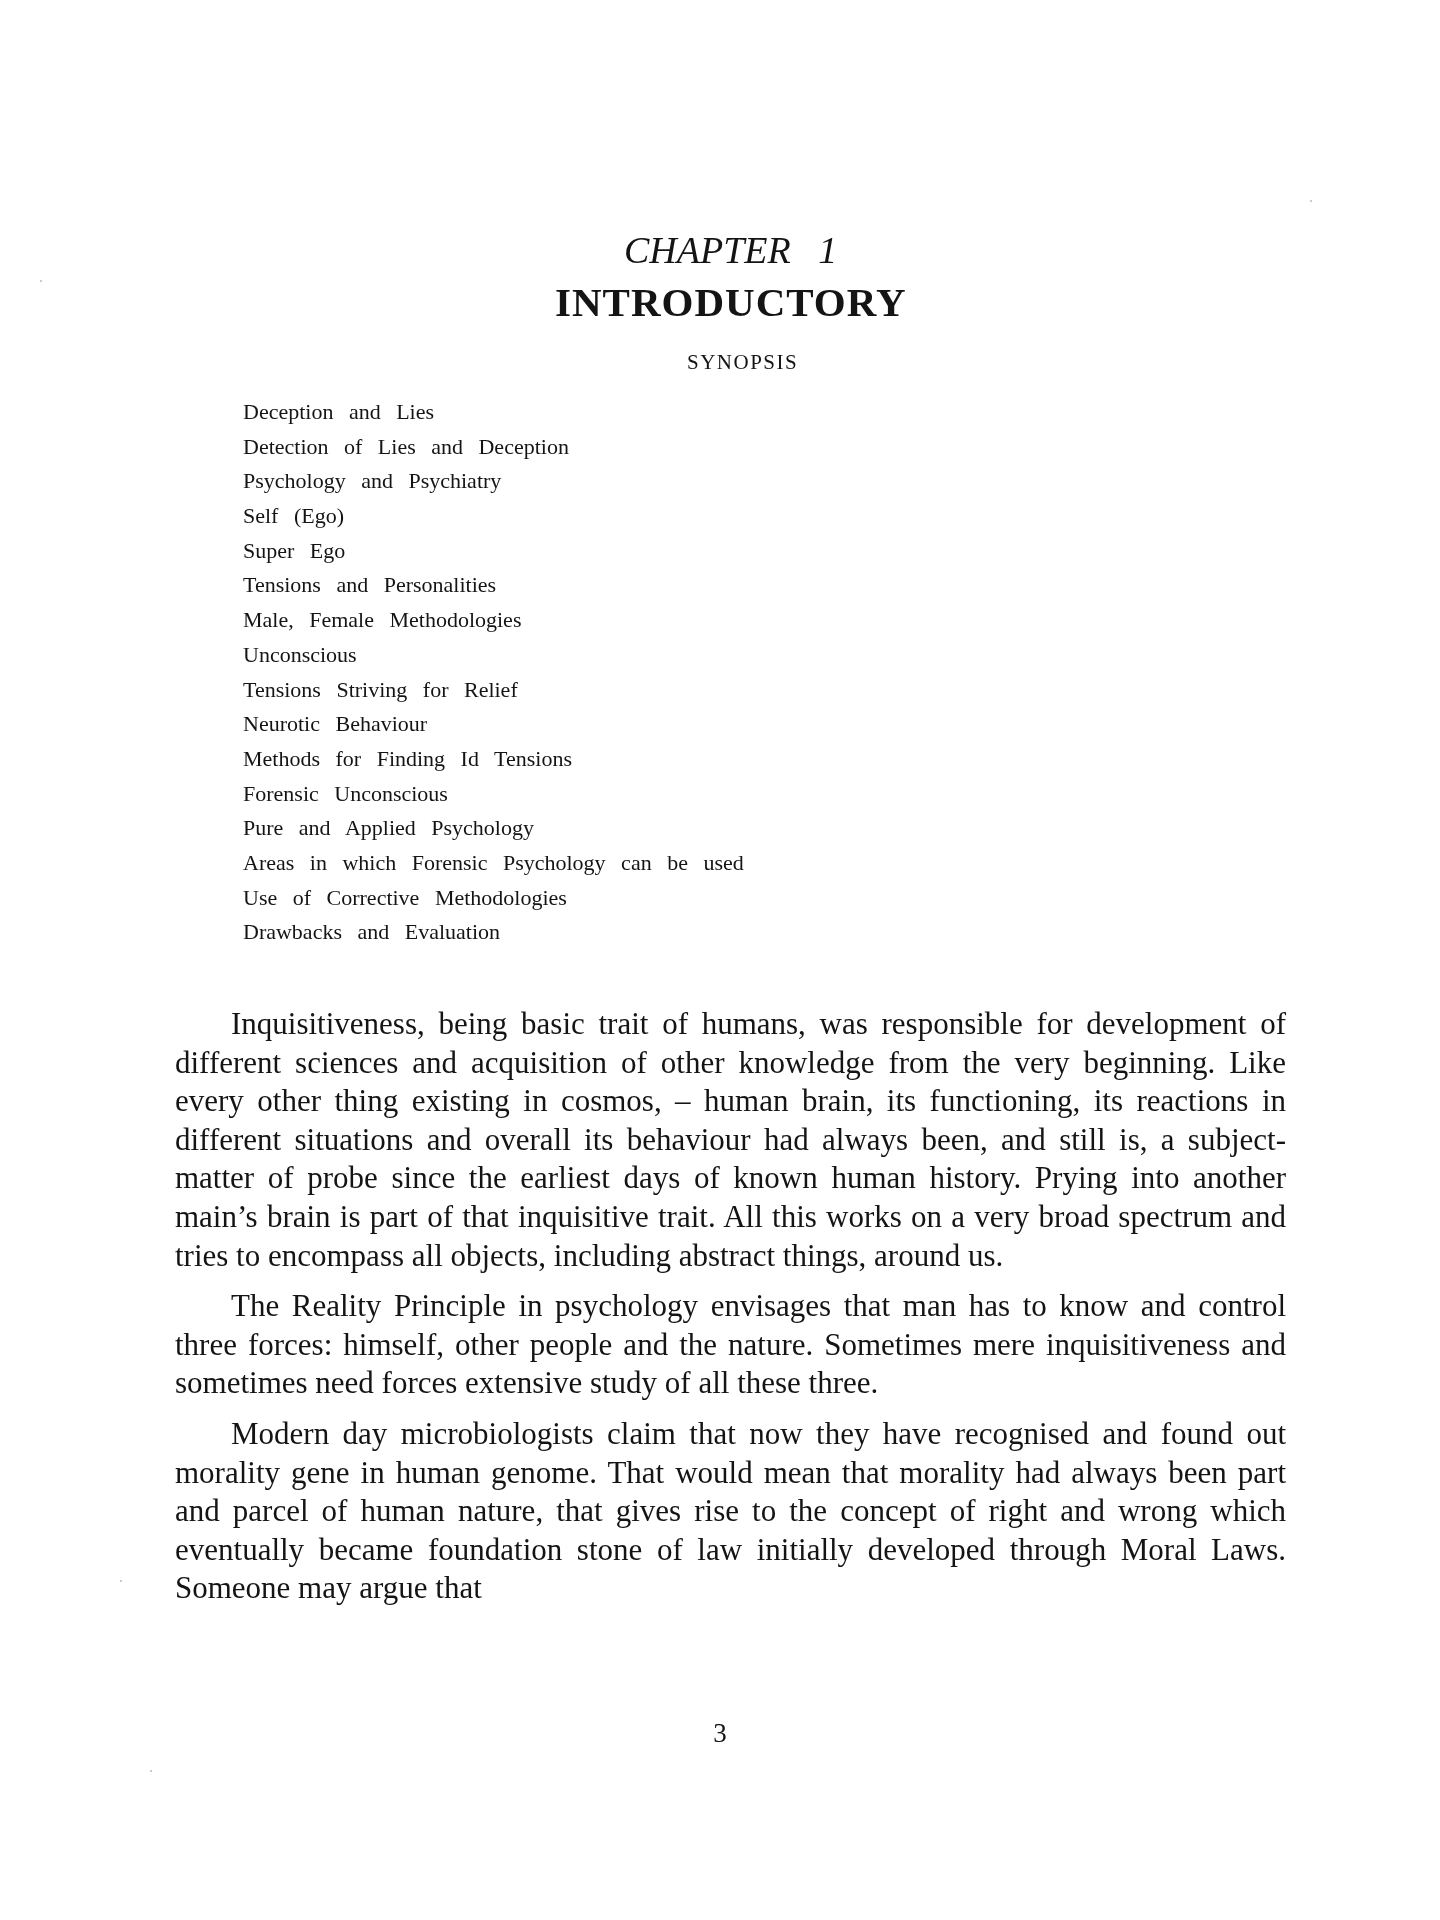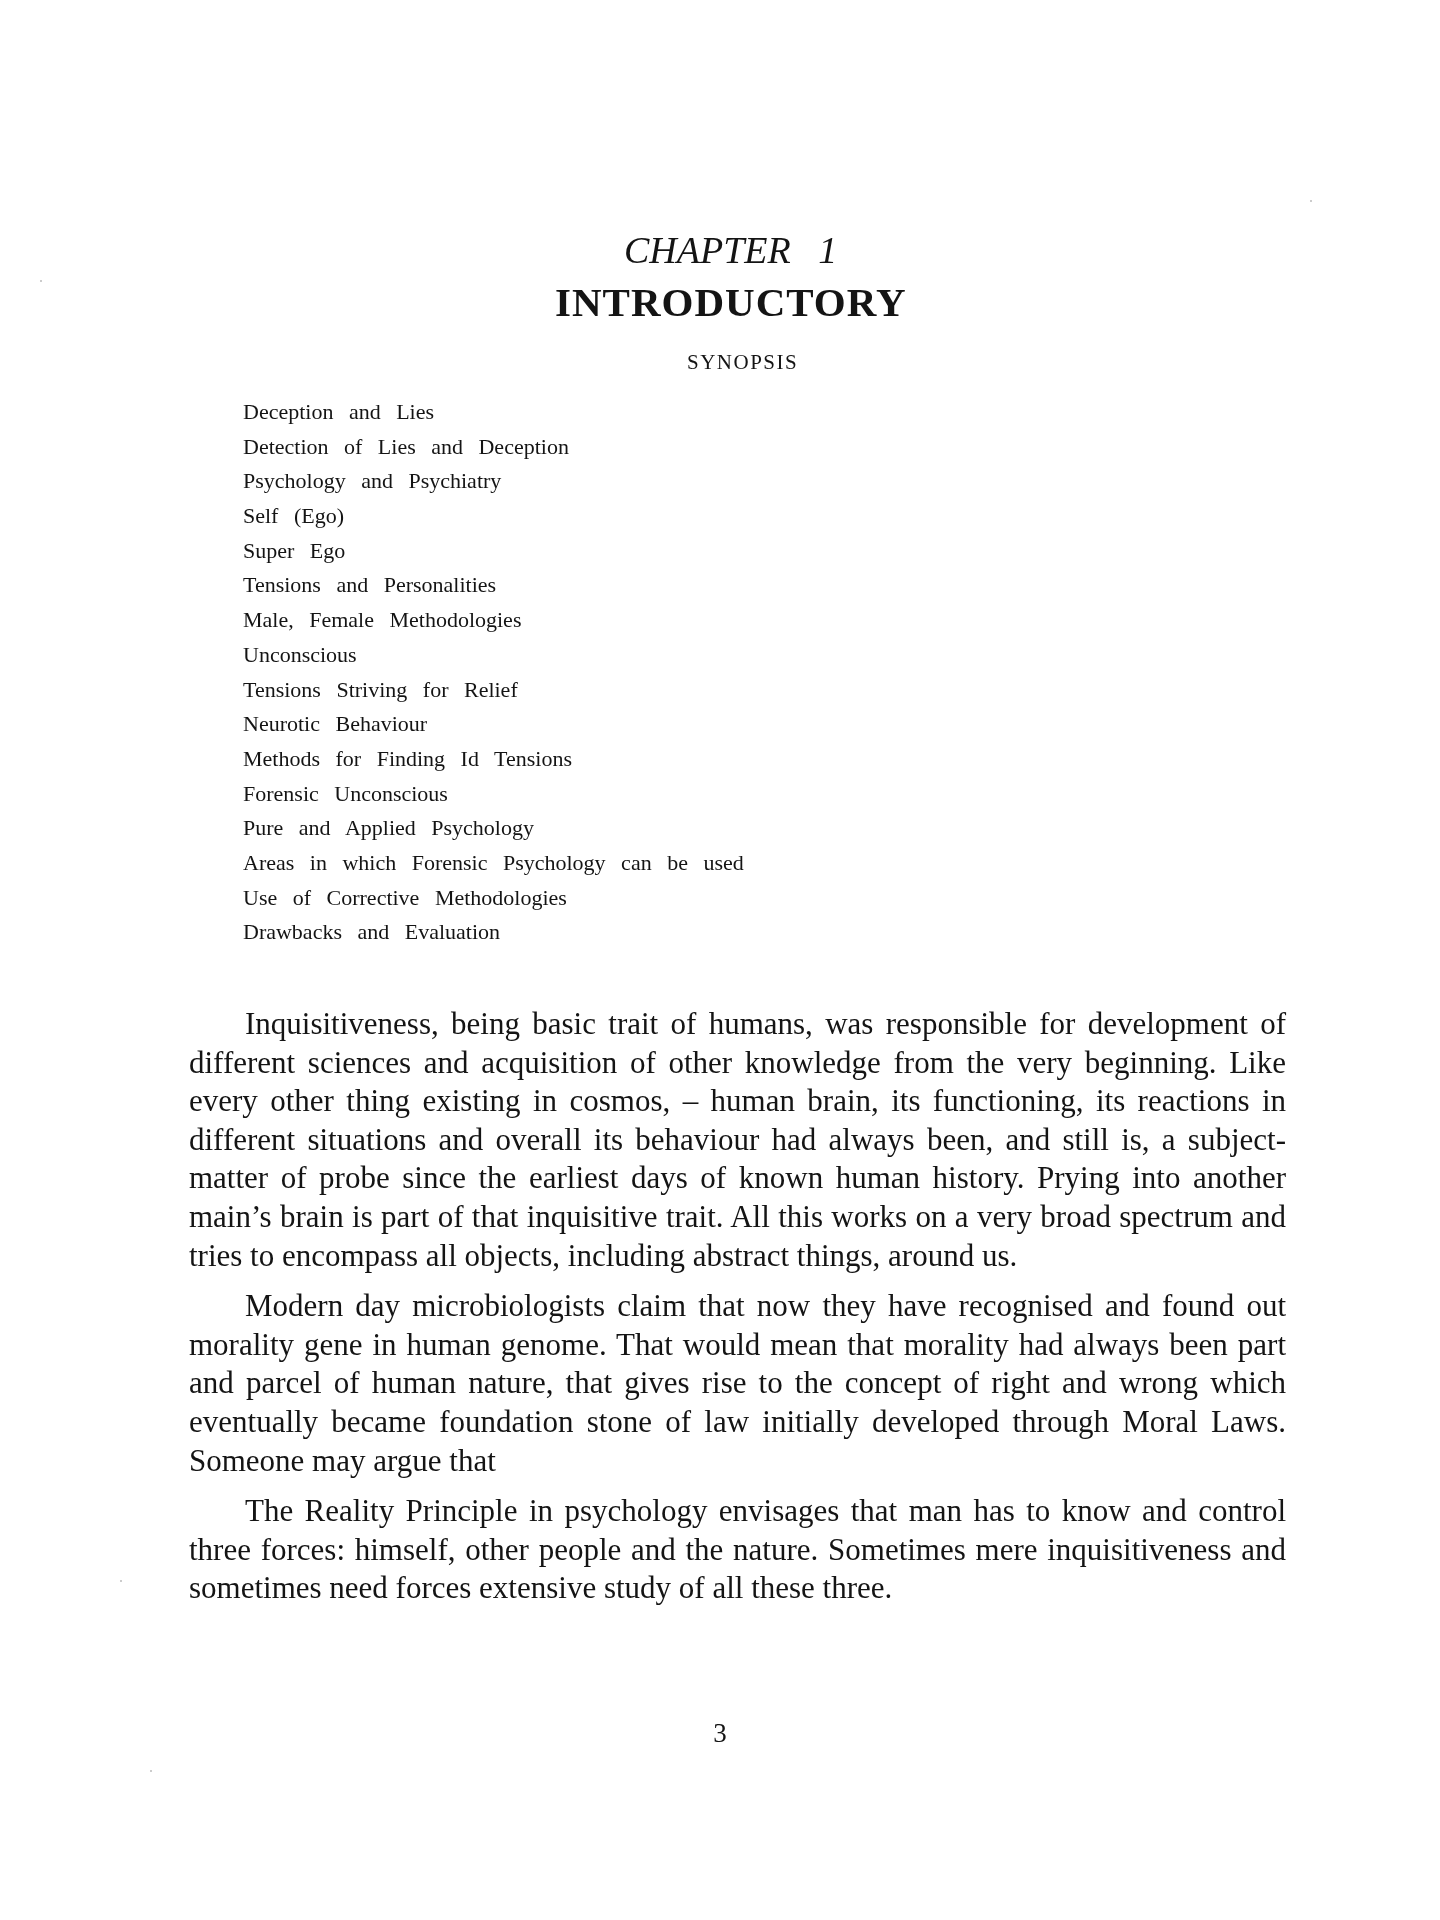--- a/index.html
+++ b/index.html
@@ -4,21 +4,21 @@
 <style>
   html, body { margin: 0; padding: 0; background: #ffffff; }
   body { width: 1440px; height: 1920px; position: relative; overflow: hidden;
          font-family: "Liberation Serif", "DejaVu Serif", serif; color: #141414; }
   .chapter-wrap { position: absolute; top: 228px; left: 624px; font-style: italic; font-size: 38px; white-space: nowrap; }
   .title { position: absolute; top: 278px; left: 555px; font-weight: bold; font-size: 41px; letter-spacing: 1px; white-space: nowrap; text-align: center; }
   .synopsis-h { position: absolute; top: 350px; left: 651px; font-size: 21px; letter-spacing: 1.5px; white-space: nowrap; margin-left: 36px; }
   .synopsis { position: absolute; top: 382px; left: 230px; margin: 13px; padding: 0; list-style: none; }
   .synopsis li { height: 34.7px; line-height: 34.7px; font-size: 22px; word-spacing: 10px; white-space: nowrap; }
   .body { position: absolute; top: 1005px; left: 174px; width: 1112px; }
-  .body p { margin: 0 0 12px 15px; font-size: 31px; line-height: 38.6px; text-align: justify;
+  .body p { margin: 0 0 12px 1px; font-size: 31px; line-height: 38.6px; text-align: justify;
             text-indent: 56px; font-family: "Liberation Sans Narrow", "Liberation Serif", serif; }
   .pagenum { position: absolute; top: 1718px; left: 0; width: 1440px; text-align: center; font-size: 27px; }
   .speck { position: absolute; width: 2px; height: 2px; background: #bbb; border-radius: 1px; }
 </style>
 </head>
 <body>
 
 <div class="chapter-wrap">
   <span>CHAPTER</span>
   <span style="margin-left:18px">1</span>
@@ -40,22 +40,22 @@
   <li>Methods for Finding Id Tensions</li>
   <li>Forensic Unconscious</li>
   <li>Pure and Applied Psychology</li>
   <li>Areas in which Forensic Psychology can be used</li>
   <li>Use of Corrective Methodologies</li>
   <li>Drawbacks and Evaluation</li>
 </ul>
 
 <div class="body">
   <p>Inquisitiveness, being basic trait of humans, was responsible for development of different sciences and acquisition of other knowledge from the very beginning. Like every other thing existing in cosmos, – human brain, its functioning, its reactions in different situations and overall its behaviour had always been, and still is, a subject-matter of probe since the earliest days of known human history. Prying into another main’s brain is part of that inquisitive trait. All this works on a very broad spectrum and tries to encompass all objects, including abstract things, around us.</p>
+  <p>The Reality Principle in psychology envisages that man has to know and control three forces: himself, other people and the nature. Sometimes mere inquisitiveness and sometimes need forces extensive study of all these three.</p>
   <p>Modern day microbiologists claim that now they have recognised and found out morality gene in human genome. That would mean that morality had always been part and parcel of human nature, that gives rise to the concept of right and wrong which eventually became foundation stone of law initially developed through Moral Laws. Someone may argue that</p>
-  <p>The Reality Principle in psychology envisages that man has to know and control three forces: himself, other people and the nature. Sometimes mere inquisitiveness and sometimes need forces extensive study of all these three.</p>
 </div>
 
 <div class="pagenum">3</div>
 
 <div class="speck" style="left:40px;top:280px"></div>
 <div class="speck" style="left:1310px;top:200px"></div>
 <div class="speck" style="left:120px;top:1580px"></div>
 <div class="speck" style="left:150px;top:1770px"></div>
 
 </body></html>

